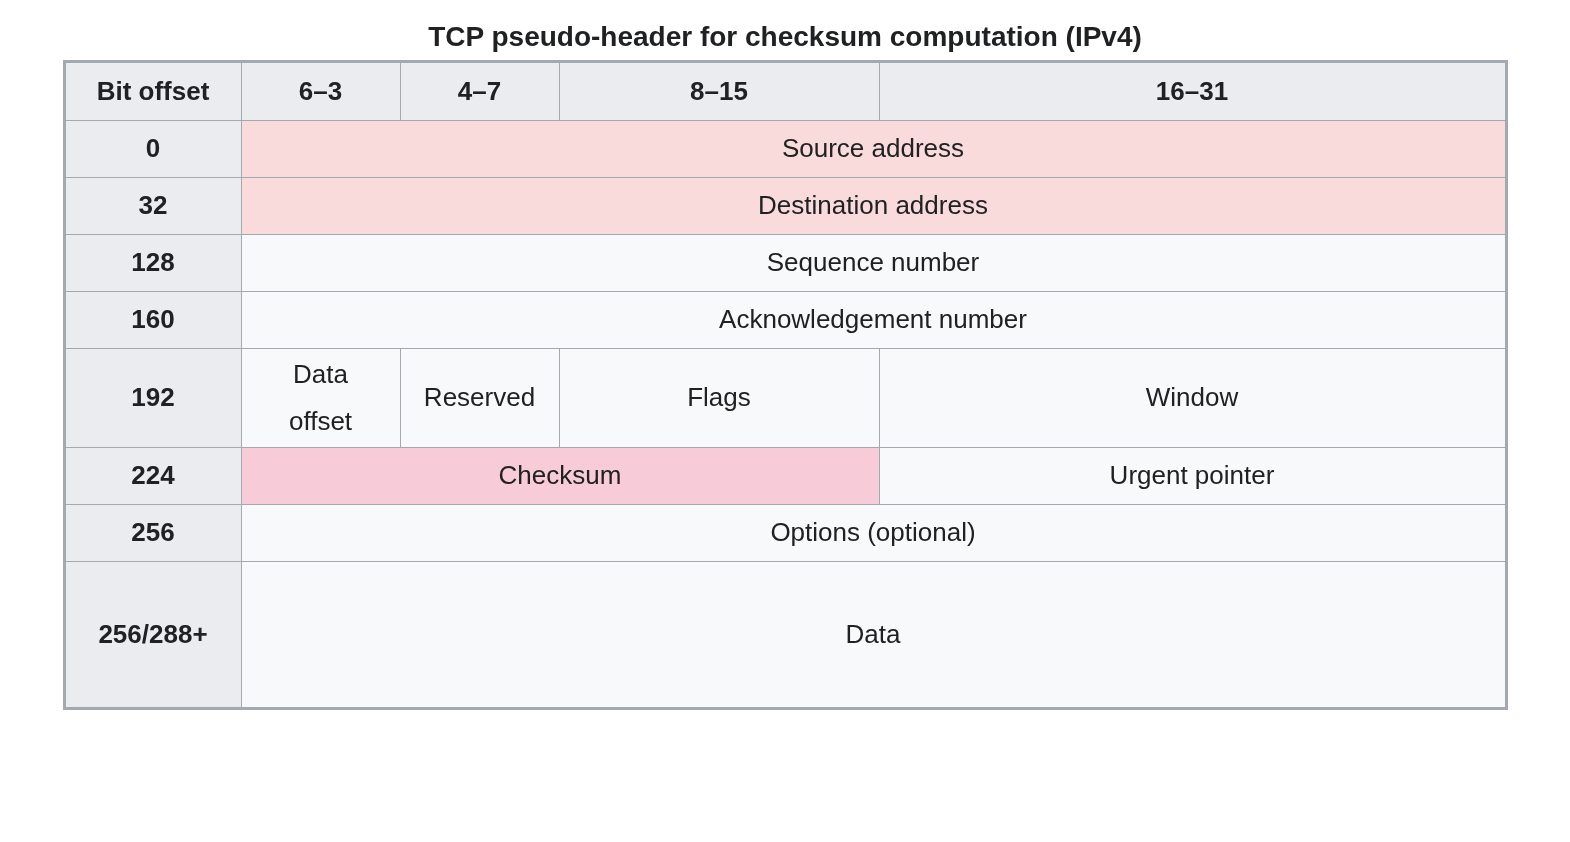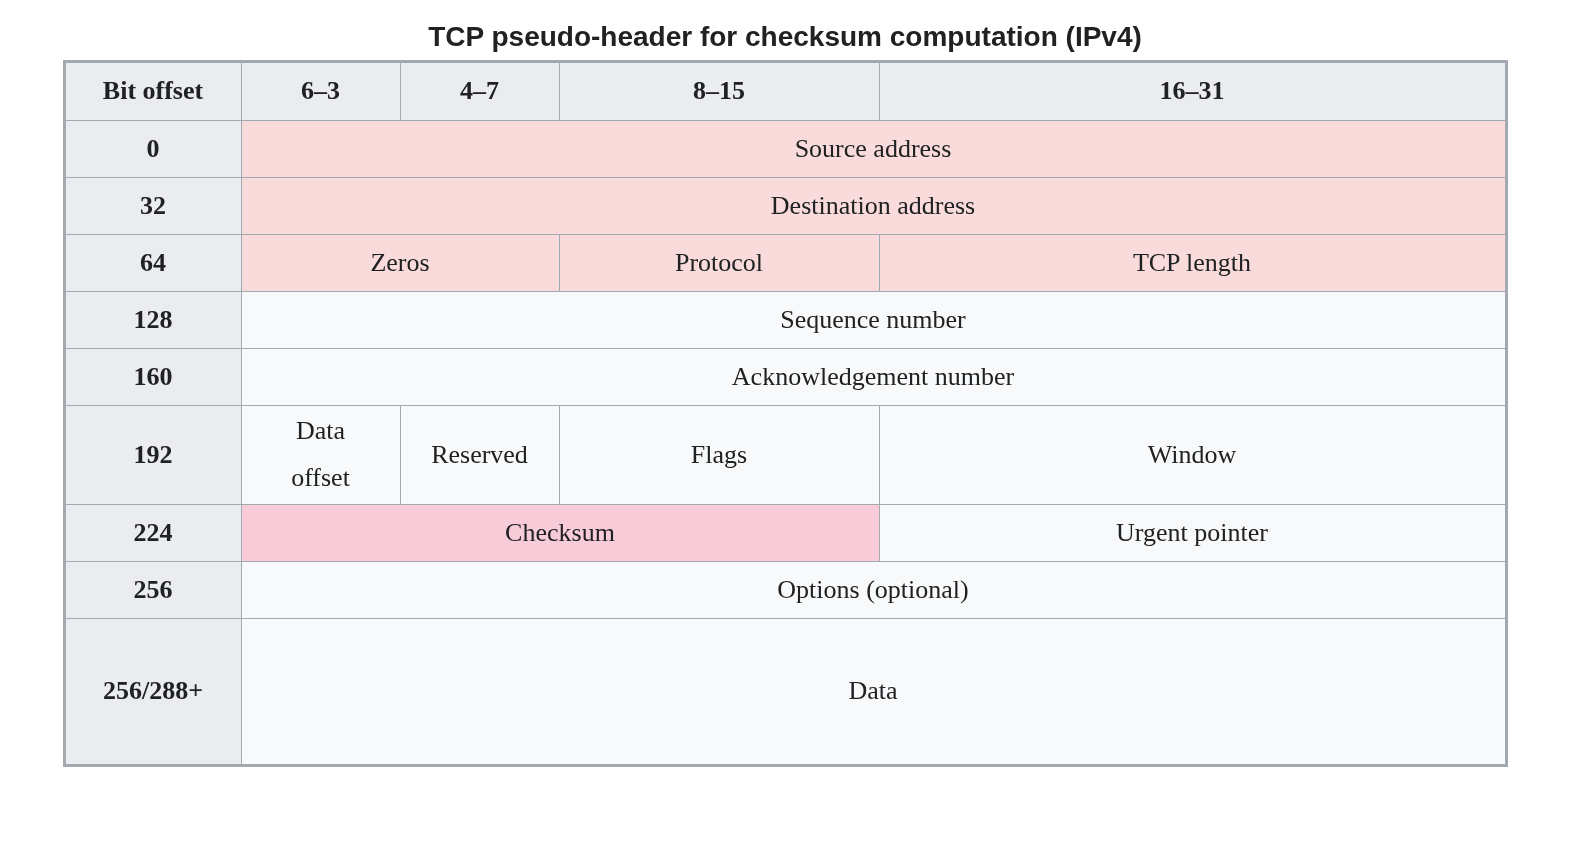--- a/index.html
+++ b/index.html
@@ -45,21 +45,20 @@
   col.c-b47    { width: 159px; }
   col.c-b815   { width: 320px; }
   col.c-b1631  { width: 627px; }
 
   th, td {
     border: 1.5px solid var(--border);
     text-align: center;
     vertical-align: middle;
     padding: 2px 4px;
     overflow: hidden;
-    font-family: Liberation Serif, serif;
   }
   th {
     background: var(--header-bg);
     font-weight: bold;
   }
   td {
     background: var(--cell-bg);
     font-weight: normal;
   }
   td.bg-pink     { background: var(--pink-light); }
@@ -102,26 +101,20 @@
     <tbody>
       <tr class="r-std">
         <th>0</th>
         <td colspan="4" class="bg-pink">Source address</td>
       </tr>
       <tr class="r-std">
         <th>32</th>
         <td colspan="4" class="bg-pink">Destination address</td>
       </tr>
       <tr class="r-std">
-        <th>64</th>
-        <td colspan="2" class="bg-pink">Zeros</td>
-        <td class="bg-pink">Protocol</td>
-        <td class="bg-pink">TCP length</td>
-      </tr>
-      <tr class="r-std">
         <th>128</th>
         <td colspan="4">Sequence number</td>
       </tr>
       <tr class="r-std">
         <th>160</th>
         <td colspan="4">Acknowledgement number</td>
       </tr>
       <tr class="r-tall">
         <th>192</th>
         <td class="cell-wrap">Data offset</td>

